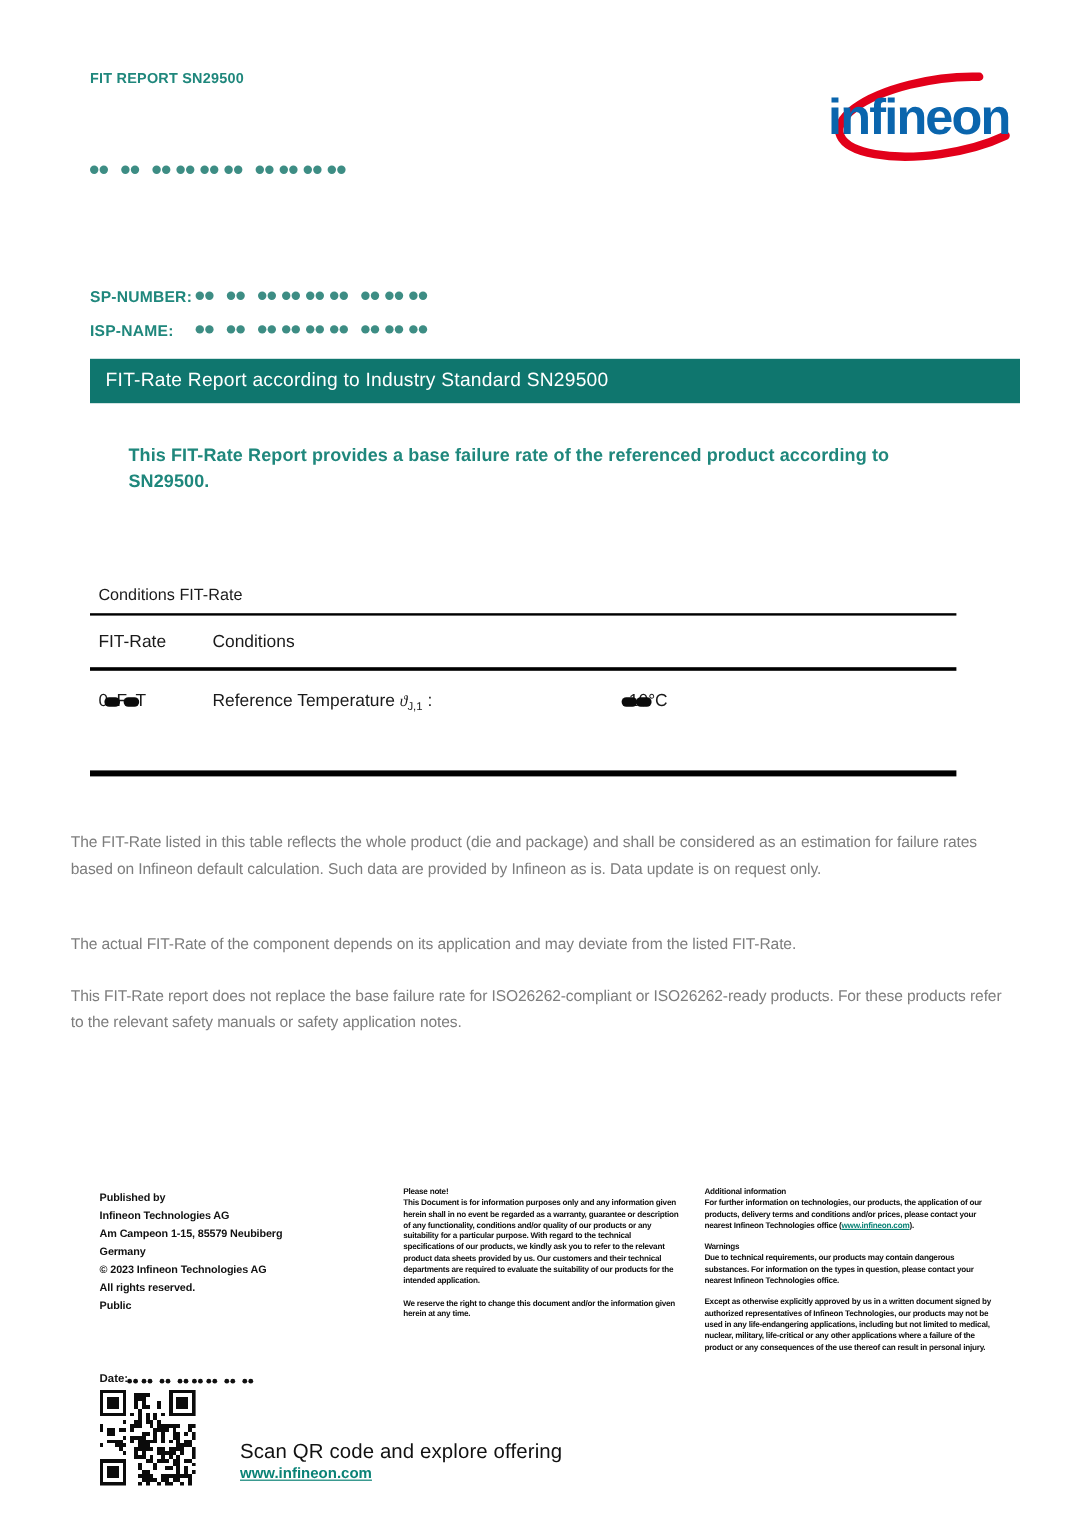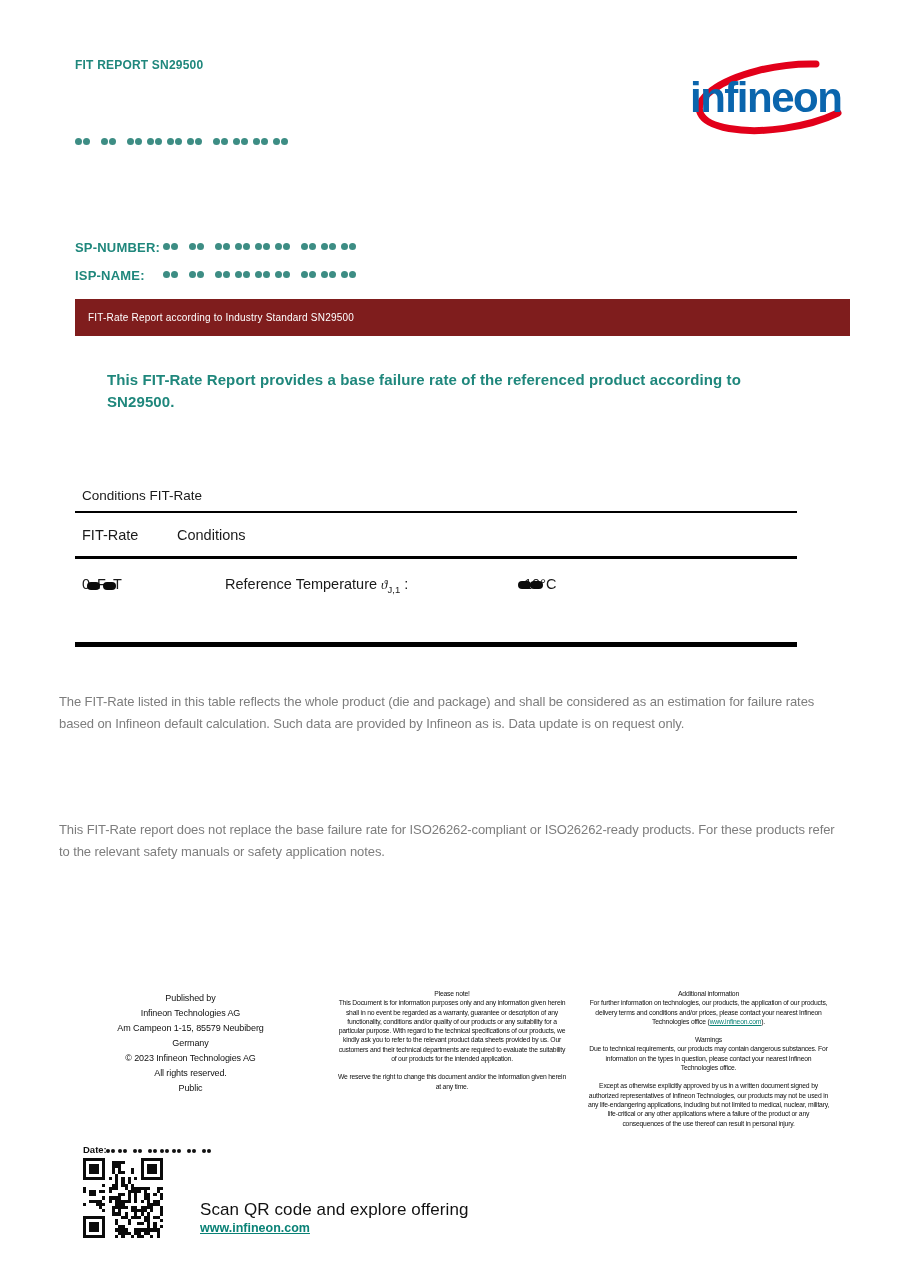--- a/index.html
+++ b/index.html
@@ -23,56 +23,56 @@
   .sm .rdot { width:4px; height:4px; }
 
   .subtitle-redaction { left:75px; top:138px; }
 
   .meta-label { font-size:13px; font-weight:bold; color:#1f877c; letter-spacing:.2px; }
   .sp-label { left:75px; top:240px; }
   .isp-label { left:75px; top:268px; }
   .sp-pills { left:163px; top:243px; }
   .isp-pills { left:163px; top:271px; }
 
-  .banner { left:75px; top:299px; width:775px; height:37px; background:#7f1d1d; color:#ffffff;
-            font-size:10px; line-height:37px; padding-left:13px; letter-spacing:.2px; }
+  .banner { left:75px; top:299px; width:775px; height:37px; background:#0f766e; color:#ffffff;
+            font-size:16px; line-height:37px; padding-left:13px; letter-spacing:.2px; }
 
   .intro { left:75px; width:700px; font-size:15px; font-weight:bold; color:#1f877c; line-height:22px; letter-spacing:.1px;margin-left:32px; }
   .intro-1 { top:369px; }
   .intro-2 { top:440px; }
 
   
   .tbl-title { left:82px; top:488px; font-size:13.5px; font-weight:500; color:#1a1a1a; }
   .rule { left:75px; width:722px; background:#000; }
   .rule-1 { top:511px; height:2px; }
   .rule-2 { top:556px; height:3px; }
   .rule-3 { top:642px; height:5px; }
   .th { font-size:14.5px; color:#1a1a1a; }
   .th-1 { left:82px; top:527px; }
   .th-2 { left:177px; top:527px; }
   .td { font-size:14.5px; color:#1a1a1a; }
   .fit-cell { left:82px; top:576px; }
-  .cond-cell { left:177px; top:576px;margin-left:48px; }
+  .cond-cell { left:177px; top:576px; }
   .cond-cell i { font-family:"Liberation Serif", serif; font-size:13px; }
   .cond-cell sub { font-size:9.5px; }
   .temp-cell { left:524px; top:576px; }
   .bpill { display:inline-block; width:13px; height:8px; border-radius:4px; background:#0b0b0b; vertical-align:-1px; }
   .fit-cell .bpill { margin:0 -3px; position:relative; z-index:2; }
   .temp-wrap { position:relative; display:inline-block; }
   .temp-wrap .bpill { position:absolute; z-index:2; bottom:3px; }
   .temp-wrap .bp1 { left:-6px; }
   .temp-wrap .bp2 { left:6px; }
 
   .gray-p { left:59px; width:778px; font-size:13px; letter-spacing:-0.1px; line-height:21.5px; color:#7d7d7d; }
   .gray-1 { top:691px; }
   .gray-2 { top:776px; }
   .gray-3 { top:819px; }
 
   
-  .fcol { font-weight:normal; color:#111;text-align:center; }
+  .fcol { font-weight:bold; color:#111; }
   .fcol-1 { left:83px; top:991px; width:215px; font-size:9px; line-height:15px; letter-spacing:-0.1px; }
   .classification { }
   .fcol-2 { left:336px; top:989px; width:232px; font-size:6.8px; line-height:9.3px; letter-spacing:-0.2px; }
   .fcol-3 { left:587px; top:989px; width:243px; font-size:6.8px; line-height:9.3px; letter-spacing:-0.2px; }
   .fcol p { margin-bottom:9px; }
   .flink { color:#0a8276; text-decoration:underline; }
 
   .date-label { left:83px; top:1144px; font-size:9.5px; font-weight:bold; color:#111; }
   .date-pills { left:106px; top:1149px; color:#111; }
   .qr { left:83px; top:1158px; width:80px; height:80px; }
@@ -259,20 +259,21 @@
     <span class="temp-wrap">
       <span class="bpill bp1"></span>
       <span class="bpill bp2"></span>
       <span>10°C</span>
     </span>
   </div>
 
   <div class="abs rule rule-3"></div>
 
   <div class="abs gray-p gray-1">The FIT-Rate listed in this table reflects the whole product (die and package) and shall be considered as an estimation for failure rates based on Infineon default calculation. Such data are provided by Infineon as is. Data update is on request only.</div>
+  <div class="abs gray-p gray-2">The actual FIT-Rate of the component depends on its application and may deviate from the listed FIT-Rate.</div>
   <div class="abs gray-p gray-3">This FIT-Rate report does not replace the base failure rate for ISO26262-compliant or ISO26262-ready products. For these products refer to the relevant safety manuals or safety application notes.</div>
 
   <div class="abs fcol fcol-1">
     <div>Published by</div>
     <div>Infineon Technologies AG</div>
     <div>Am Campeon 1-15, 85579 Neubiberg</div>
     <div>Germany</div>
     <div>© 2023 Infineon Technologies AG</div>
     <div>All rights reserved.</div>
     <div class="classification">Public</div>

